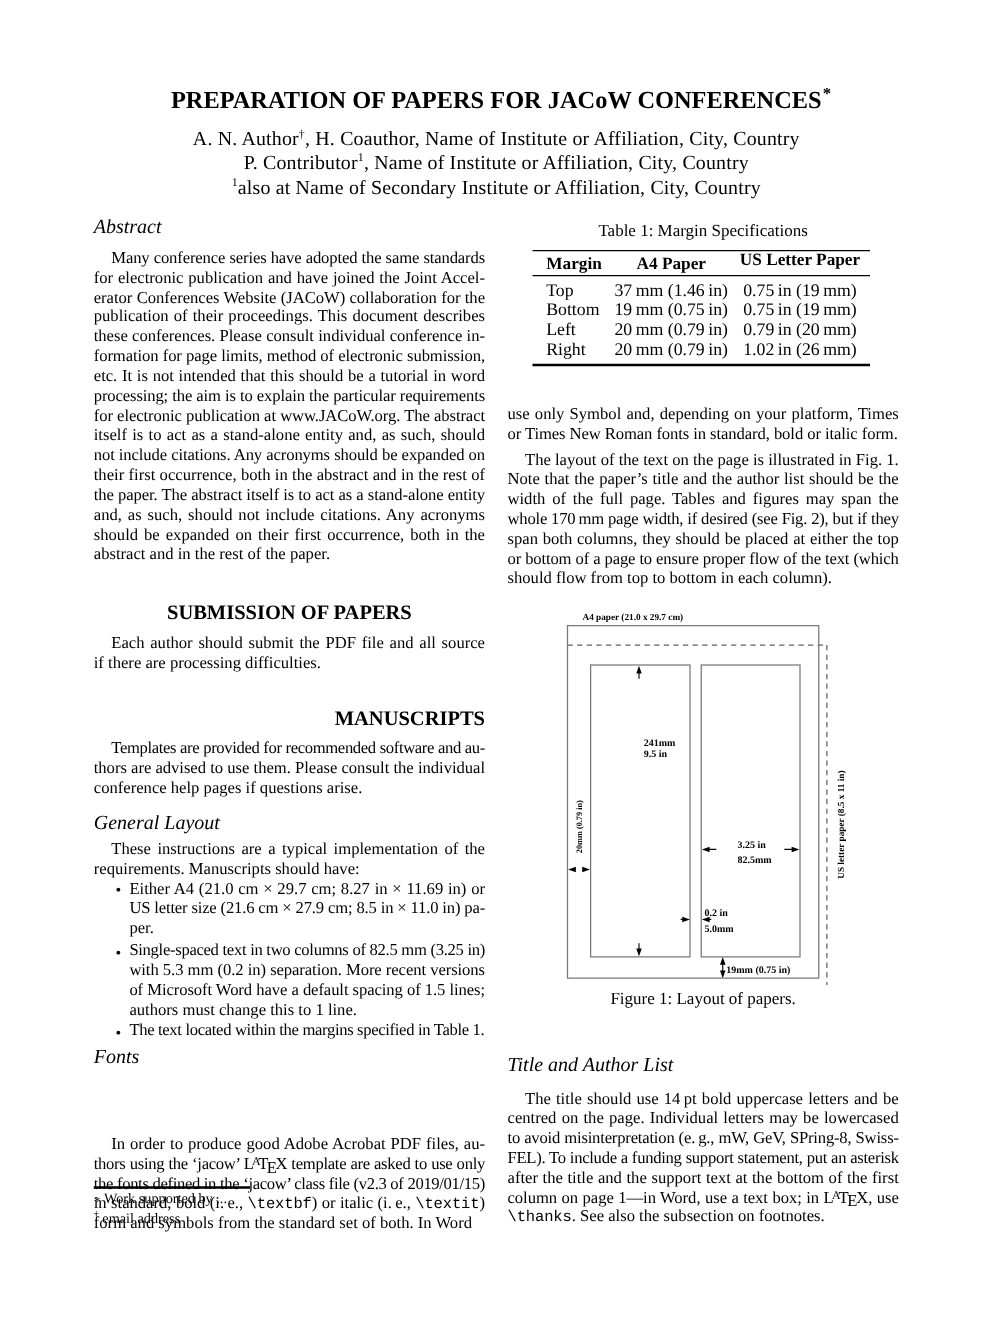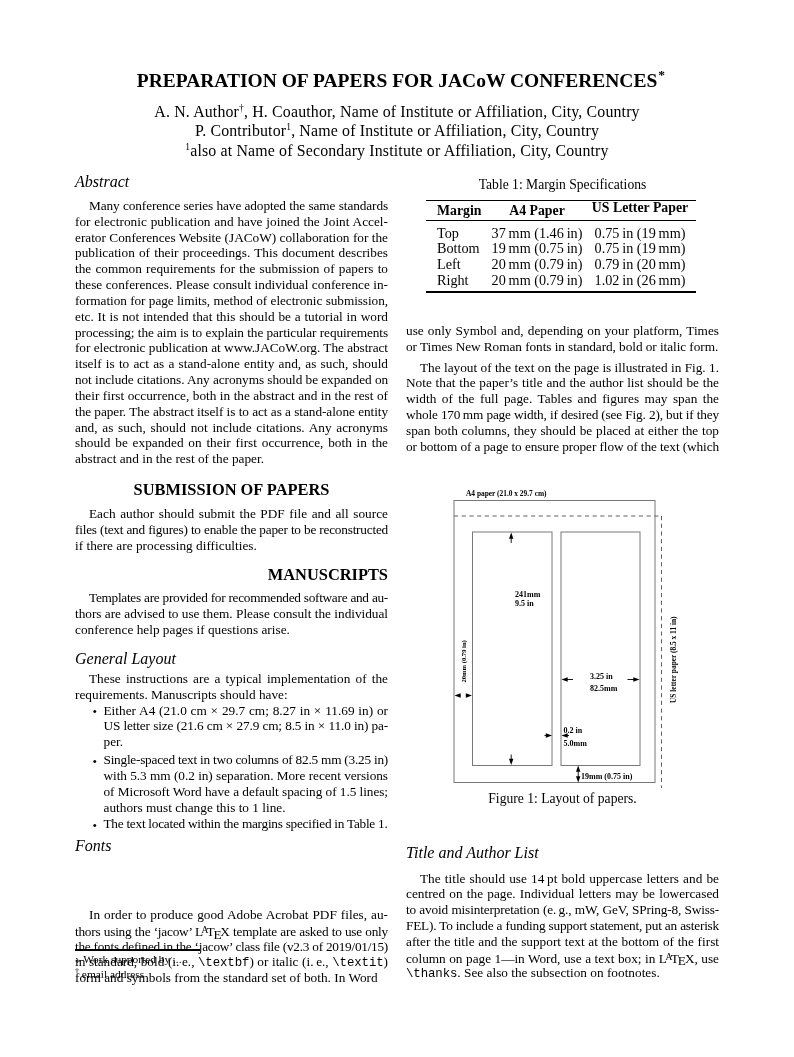--- a/index.html
+++ b/index.html
@@ -26,40 +26,38 @@
 
 <div class="abs" style="left:0;top:142.0px;width:794px;text-align:center;font-size:15.9px;letter-spacing:0.15px;"><sup>1</sup>also at Name of Secondary Institute or Affiliation, City, Country</div>
 
 <div class="h2" style="left:75px;top:173.2px;">Abstract</div>
 
 <p class="blk" style="left:75px;top:198px;">
 <span class="line" style="letter-spacing:-0.105px;display:block;padding-left:14px;">Many conference series have adopted the same standards</span>
 <span class="line" style="display:block;">for electronic publication and have joined the Joint Accel-</span>
 <span class="line" style="letter-spacing:-0.019px;display:block;">erator Conferences Website (JACoW) collaboration for the</span>
 <span class="line" style="display:block;">publication of their proceedings. This document describes</span>
-<span class="line" style="display:block;">the common requirements for the submission of papers to</span>
 <span class="line" style="letter-spacing:-0.022px;display:block;">these conferences. Please consult individual conference in-</span>
 <span class="line" style="letter-spacing:-0.073px;display:block;">formation for page limits, method of electronic submission,</span>
 <span class="line" style="display:block;">etc. It is not intended that this should be a tutorial in word</span>
 <span class="line" style="letter-spacing:-0.100px;display:block;">processing; the aim is to explain the particular requirements</span>
 <span class="line" style="letter-spacing:-0.068px;display:block;">for electronic publication at www.JACoW.org. The abstract</span>
 <span class="line" style="display:block;">itself is to act as a stand-alone entity and, as such, should</span>
 <span class="line" style="letter-spacing:-0.088px;display:block;">not include citations. Any acronyms should be expanded on</span>
 <span class="line" style="display:block;">their first occurrence, both in the abstract and in the rest of</span>
 <span class="line" style="letter-spacing:-0.068px;display:block;">the paper. The abstract itself is to act as a stand-alone entity</span>
 <span class="line" style="display:block;">and, as such, should not include citations. Any acronyms</span>
 <span class="line" style="display:block;">should be expanded on their first occurrence, both in the</span>
 <span class="line last" style="display:block;">abstract and in the rest of the paper.</span>
 </p>
 
 <div class="h1" style="left:75px;top:480px;">SUBMISSION OF PAPERS</div>
 
 <p class="blk" style="left:75px;top:506px;">
 <span class="line" style="display:block;padding-left:14px;">Each author should submit the PDF file and all source</span>
-<span class="line" style="letter-spacing:-0.222px;display:block;">files (text and figures) to enable the paper to be reconstructed</span>
 <span class="line last" style="display:block;">if there are processing difficulties.</span>
 </p>
 
 <div class="h1" style="left:75px;top:565px;text-align:right;">MANUSCRIPTS</div>
 
 <p class="blk" style="left:75px;top:590px;">
 <span class="line" style="letter-spacing:-0.287px;display:block;padding-left:14px;">Templates are provided for recommended software and au-</span>
 <span class="line" style="letter-spacing:-0.028px;display:block;">thors are advised to use them. Please consult the individual</span>
 <span class="line last" style="display:block;">conference help pages if questions arise.</span>
 </p>
@@ -123,20 +121,21 @@
 <span class="line last" style="letter-spacing:-0.068px;display:block;">or Times New Roman fonts in standard, bold or italic form.</span>
 </p>
 
 <p class="blk" style="left:406px;top:359.5px;">
 <span class="line" style="letter-spacing:-0.015px;display:block;padding-left:14px;">The layout of the text on the page is illustrated in Fig. 1.</span>
 <span class="line" style="display:block;">Note that the paper’s title and the author list should be the</span>
 <span class="line" style="display:block;">width of the full page. Tables and figures may span the</span>
 <span class="line" style="letter-spacing:-0.168px;display:block;">whole 170 mm page width, if desired (see Fig. 2), but if they</span>
 <span class="line" style="display:block;">span both columns, they should be placed at either the top</span>
 <span class="line" style="letter-spacing:-0.114px;display:block;">or bottom of a page to ensure proper flow of the text (which</span>
+<span class="line last" style="display:block;">should flow from top to bottom in each column).</span>
 </p>
 
 <svg class="abs" style="left:440px;top:486px;" width="245" height="305" viewBox="0 0 245 305" fill="none">
 
   <text x="26" y="10" font-family="Liberation Serif" font-size="7.4" font-weight="bold" fill="#000">A4 paper (21.0 x 29.7 cm)</text>
 
   <rect x="14" y="14.5" width="201" height="282" stroke="#787878" stroke-width="1"></rect>
 
   <line x1="14" y1="30" x2="221.5" y2="30" stroke="#606060" stroke-width="1" stroke-dasharray="4.2,3.5"></line>
 

